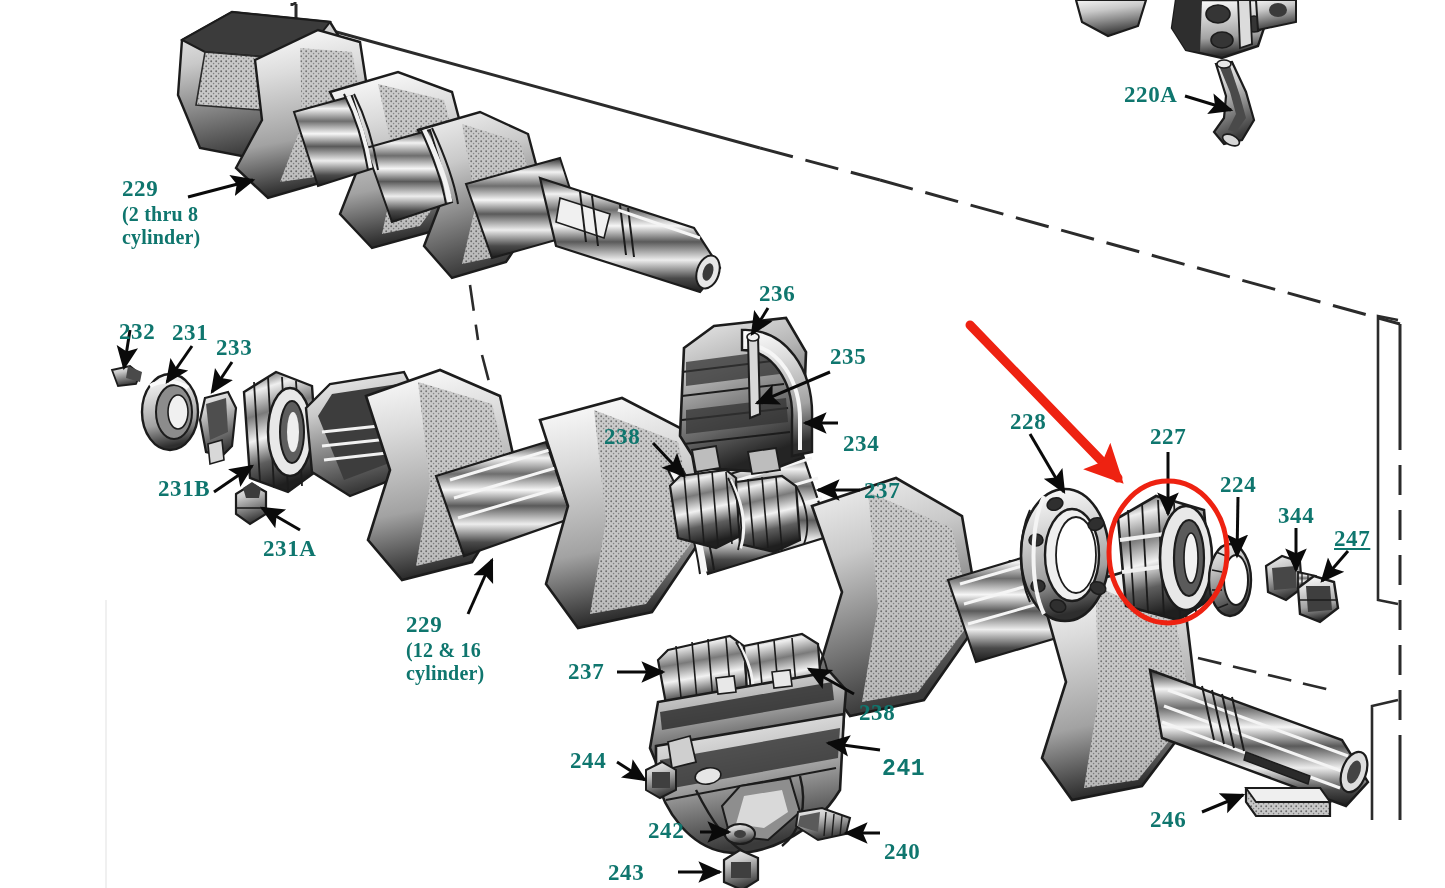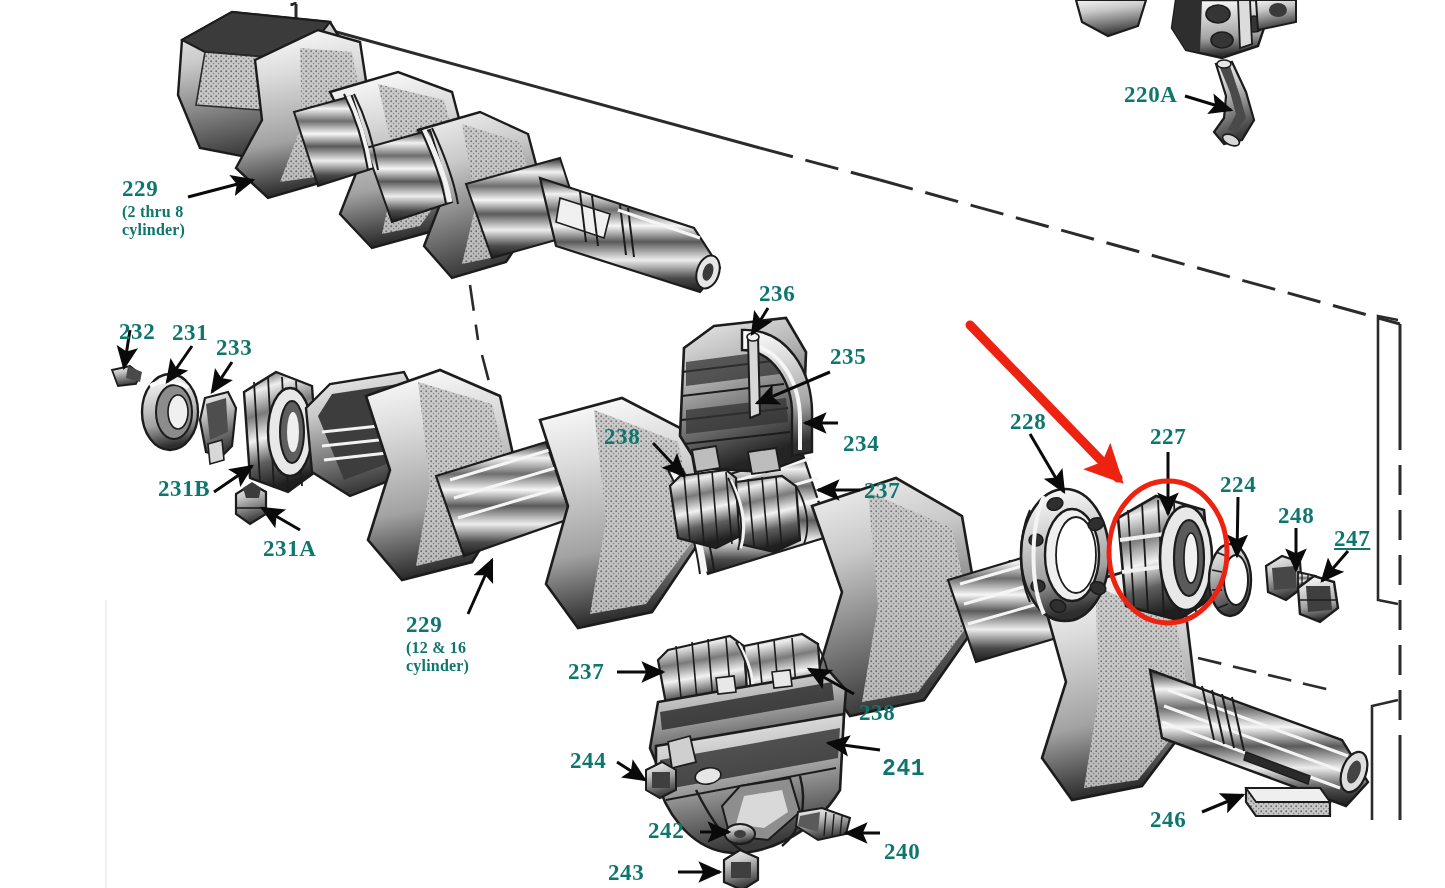--- a/index.html
+++ b/index.html
@@ -32,21 +32,21 @@
     white-space: nowrap;
     line-height: 1.16;
     user-select: none;
   }
   .callout.multi {
     font-size: 23px;
     text-align: left;
   }
   .callout .sub {
     display: block;
-    font-size: 16px;
+    font-size: 20px;
     font-weight: bold;
     letter-spacing: 0.2px;
   }
 </style>
 </head>
 <body>
 
 <div id="page">
 
   <svg id="artboard" viewBox="0 0 1445 888" xmlns="http://www.w3.org/2000/svg">
@@ -520,17 +520,17 @@
   <div class="callout" style="left:859px; top:700px;">238</div>
   <div class="callout" style="left:882px; top:756px;font-family:Liberation Mono, monospace;">241</div>
   <div class="callout" style="left:570px; top:748px;">244</div>
   <div class="callout" style="left:648px; top:818px;">242</div>
   <div class="callout" style="left:884px; top:839px;">240</div>
   <div class="callout" style="left:608px; top:860px;">243</div>
   <div class="callout" style="left:1124px; top:82px;">220A</div>
   <div class="callout" style="left:1010px; top:409px;">228</div>
   <div class="callout" style="left:1150px; top:424px;">227</div>
   <div class="callout" style="left:1220px; top:472px;">224</div>
-  <div class="callout" style="left:1278px; top:503px;">248</div>
+  <div class="callout" style="left:1278px; top:503px;">344</div>
   <div class="callout" style="left:1334px; top:526px;text-decoration:underline;">247</div>
   <div class="callout" style="left:1150px; top:807px;">246</div>
 
 </div>
 
 </body></html>

